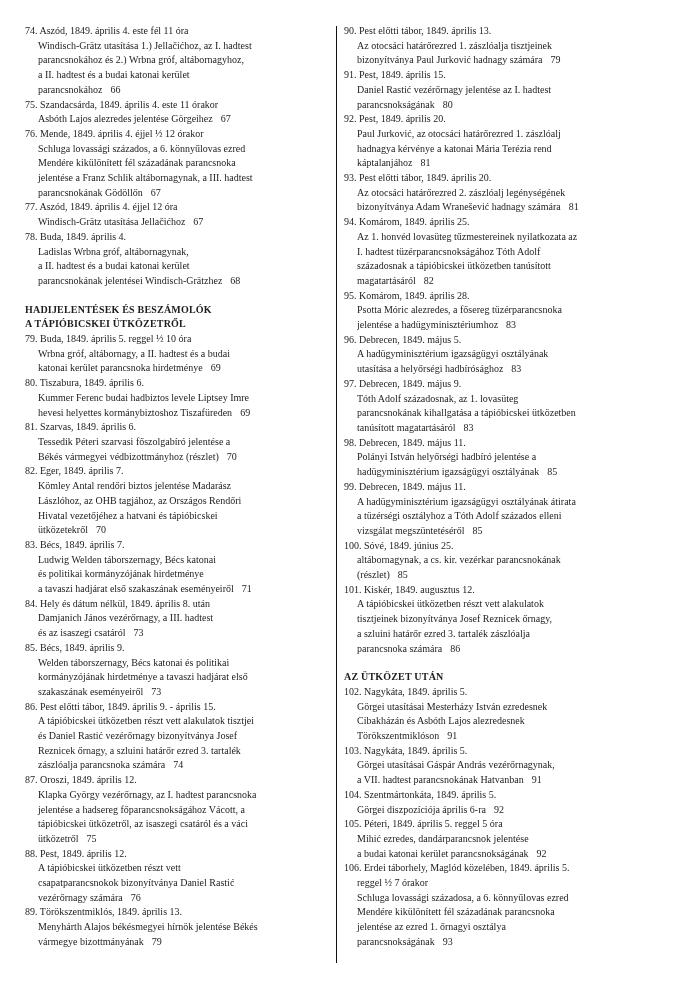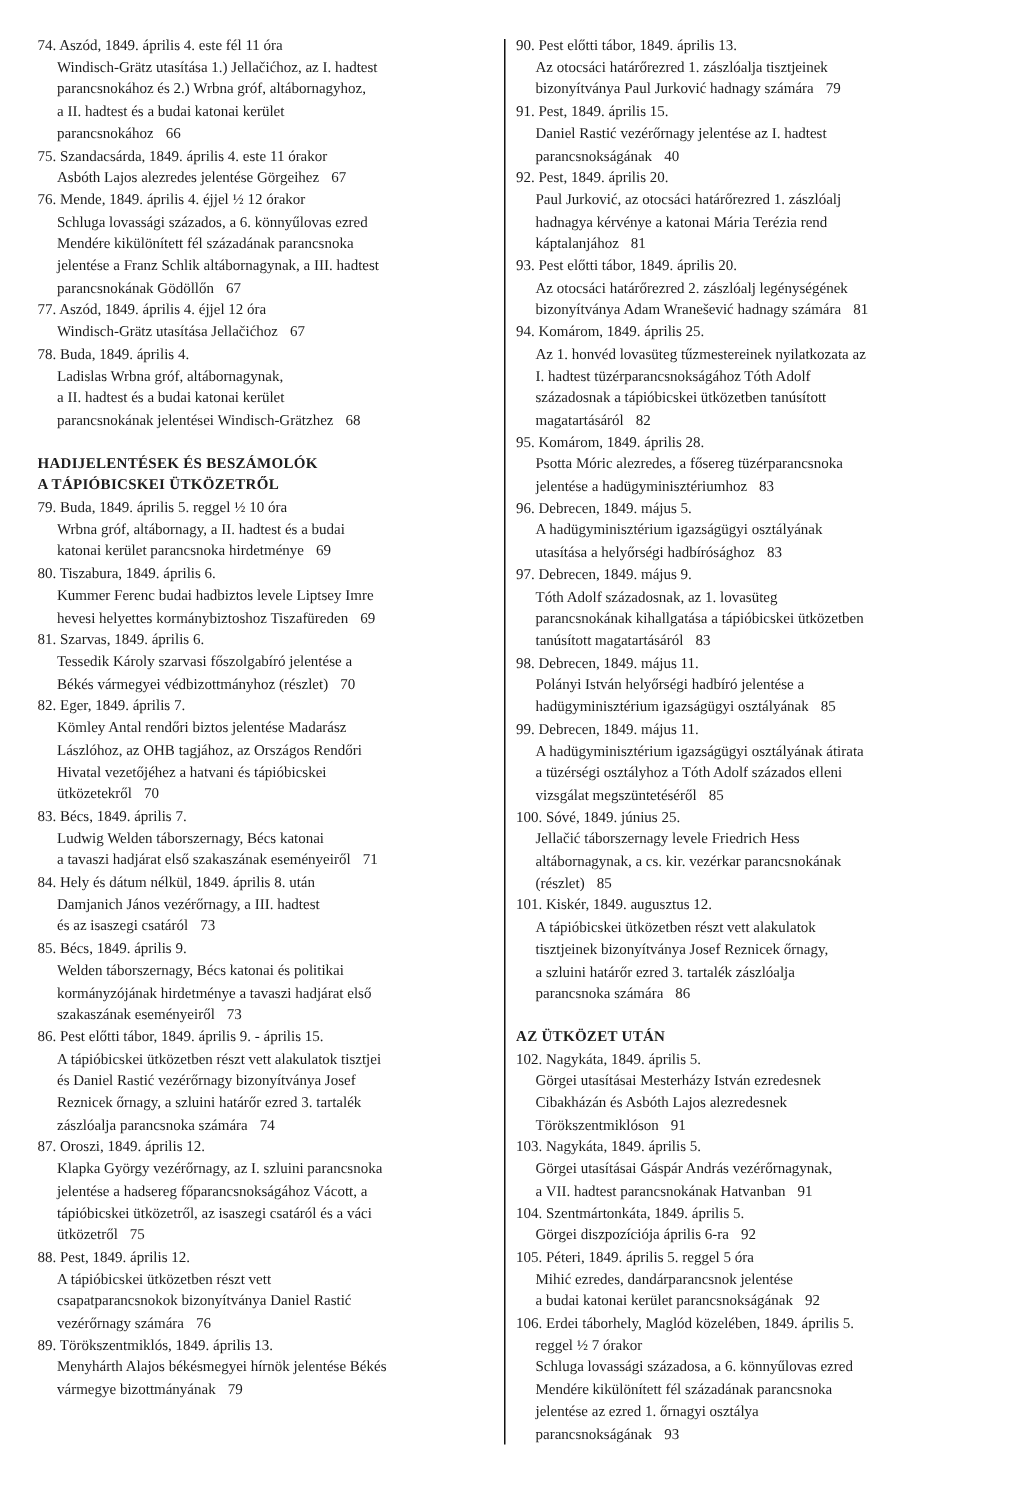--- a/index.html
+++ b/index.html
@@ -94,39 +94,40 @@
       <div class="entry">
         <div class="head"><span class="num">80.</span> <span class="ttl">Tiszabura, 1849. április 6.</span></div>
         <div class="line">Kummer Ferenc budai hadbiztos levele Liptsey Imre</div>
         <div class="line last">
           <span class="txt">hevesi helyettes kormánybiztoshoz Tiszafüreden</span>
           <span class="pg">69</span>
         </div>
       </div>
       <div class="entry">
         <div class="head"><span class="num">81.</span> <span class="ttl">Szarvas, 1849. április 6.</span></div>
-        <div class="line">Tessedik Károly szarvasi főszolgabíró jelentése a</div>
+        <div class="line">Tessedik Péteri szarvasi főszolgabíró jelentése a</div>
         <div class="line last">
           <span class="txt">Békés vármegyei védbizottmányhoz (részlet)</span>
           <span class="pg">70</span>
         </div>
       </div>
       <div class="entry">
         <div class="head"><span class="num">82.</span> <span class="ttl">Eger, 1849. április 7.</span></div>
         <div class="line">Kömley Antal rendőri biztos jelentése Madarász</div>
         <div class="line">Lászlóhoz, az OHB tagjához, az Országos Rendőri</div>
         <div class="line">Hivatal vezetőjéhez a hatvani és tápióbicskei</div>
         <div class="line last">
           <span class="txt">ütközetekről</span>
           <span class="pg">70</span>
         </div>
       </div>
       <div class="entry">
         <div class="head"><span class="num">83.</span> <span class="ttl">Bécs, 1849. április 7.</span></div>
         <div class="line">Ludwig Welden táborszernagy, Bécs katonai</div>
+        <div class="line">és politikai kormányzójának hirdetménye</div>
         <div class="line last">
           <span class="txt">a tavaszi hadjárat első szakaszának eseményeiről</span>
           <span class="pg">71</span>
         </div>
       </div>
       <div class="entry">
         <div class="head"><span class="num">84.</span> <span class="ttl">Hely és dátum nélkül, 1849. április 8. után</span></div>
         <div class="line">Damjanich János vezérőrnagy, a III. hadtest</div>
         <div class="line last">
           <span class="txt">és az isaszegi csatáról</span>
@@ -147,21 +148,21 @@
         <div class="line">A tápióbicskei ütközetben részt vett alakulatok tisztjei</div>
         <div class="line">és Daniel Rastić vezérőrnagy bizonyítványa Josef</div>
         <div class="line">Reznicek őrnagy, a szluini határőr ezred 3. tartalék</div>
         <div class="line last">
           <span class="txt">zászlóalja parancsnoka számára</span>
           <span class="pg">74</span>
         </div>
       </div>
       <div class="entry">
         <div class="head"><span class="num">87.</span> <span class="ttl">Oroszi, 1849. április 12.</span></div>
-        <div class="line">Klapka György vezérőrnagy, az I. szluini parancsnoka</div>
+        <div class="line">Klapka György vezérőrnagy, az I. hadtest parancsnoka</div>
         <div class="line">jelentése a hadsereg főparancsnokságához Vácott, a</div>
         <div class="line">tápióbicskei ütközetről, az isaszegi csatáról és a váci</div>
         <div class="line last">
           <span class="txt">ütközetről</span>
           <span class="pg">75</span>
         </div>
       </div>
       <div class="entry">
         <div class="head"><span class="num">88.</span> <span class="ttl">Pest, 1849. április 12.</span></div>
         <div class="line">A tápióbicskei ütközetben részt vett</div>
@@ -188,21 +189,21 @@
         <div class="line last">
           <span class="txt">bizonyítványa Paul Jurković hadnagy számára</span>
           <span class="pg">79</span>
         </div>
       </div>
       <div class="entry">
         <div class="head"><span class="num">91.</span> <span class="ttl">Pest, 1849. április 15.</span></div>
         <div class="line">Daniel Rastić vezérőrnagy jelentése az I. hadtest</div>
         <div class="line last">
           <span class="txt">parancsnokságának</span>
-          <span class="pg">40</span>
+          <span class="pg">80</span>
         </div>
       </div>
       <div class="entry">
         <div class="head"><span class="num">92.</span> <span class="ttl">Pest, 1849. április 20.</span></div>
         <div class="line">Paul Jurković, az otocsáci határőrezred 1. zászlóalj</div>
         <div class="line">hadnagya kérvénye a katonai Mária Terézia rend</div>
         <div class="line last">
           <span class="txt">káptalanjához</span>
           <span class="pg">81</span>
         </div>
@@ -262,21 +263,20 @@
         <div class="head"><span class="num">99.</span> <span class="ttl">Debrecen, 1849. május 11.</span></div>
         <div class="line">A hadügyminisztérium igazságügyi osztályának átirata</div>
         <div class="line">a tüzérségi osztályhoz a Tóth Adolf százados elleni</div>
         <div class="line last">
           <span class="txt">vizsgálat megszüntetéséről</span>
           <span class="pg">85</span>
         </div>
       </div>
       <div class="entry">
         <div class="head"><span class="num">100.</span> <span class="ttl">Sóvé, 1849. június 25.</span></div>
-        <div class="line">Jellačić táborszernagy levele Friedrich Hess</div>
         <div class="line">altábornagynak, a cs. kir. vezérkar parancsnokának</div>
         <div class="line last">
           <span class="txt">(részlet)</span>
           <span class="pg">85</span>
         </div>
       </div>
       <div class="entry">
         <div class="head"><span class="num">101.</span> <span class="ttl">Kiskér, 1849. augusztus 12.</span></div>
         <div class="line">A tápióbicskei ütközetben részt vett alakulatok</div>
         <div class="line">tisztjeinek bizonyítványa Josef Reznicek őrnagy,</div>

